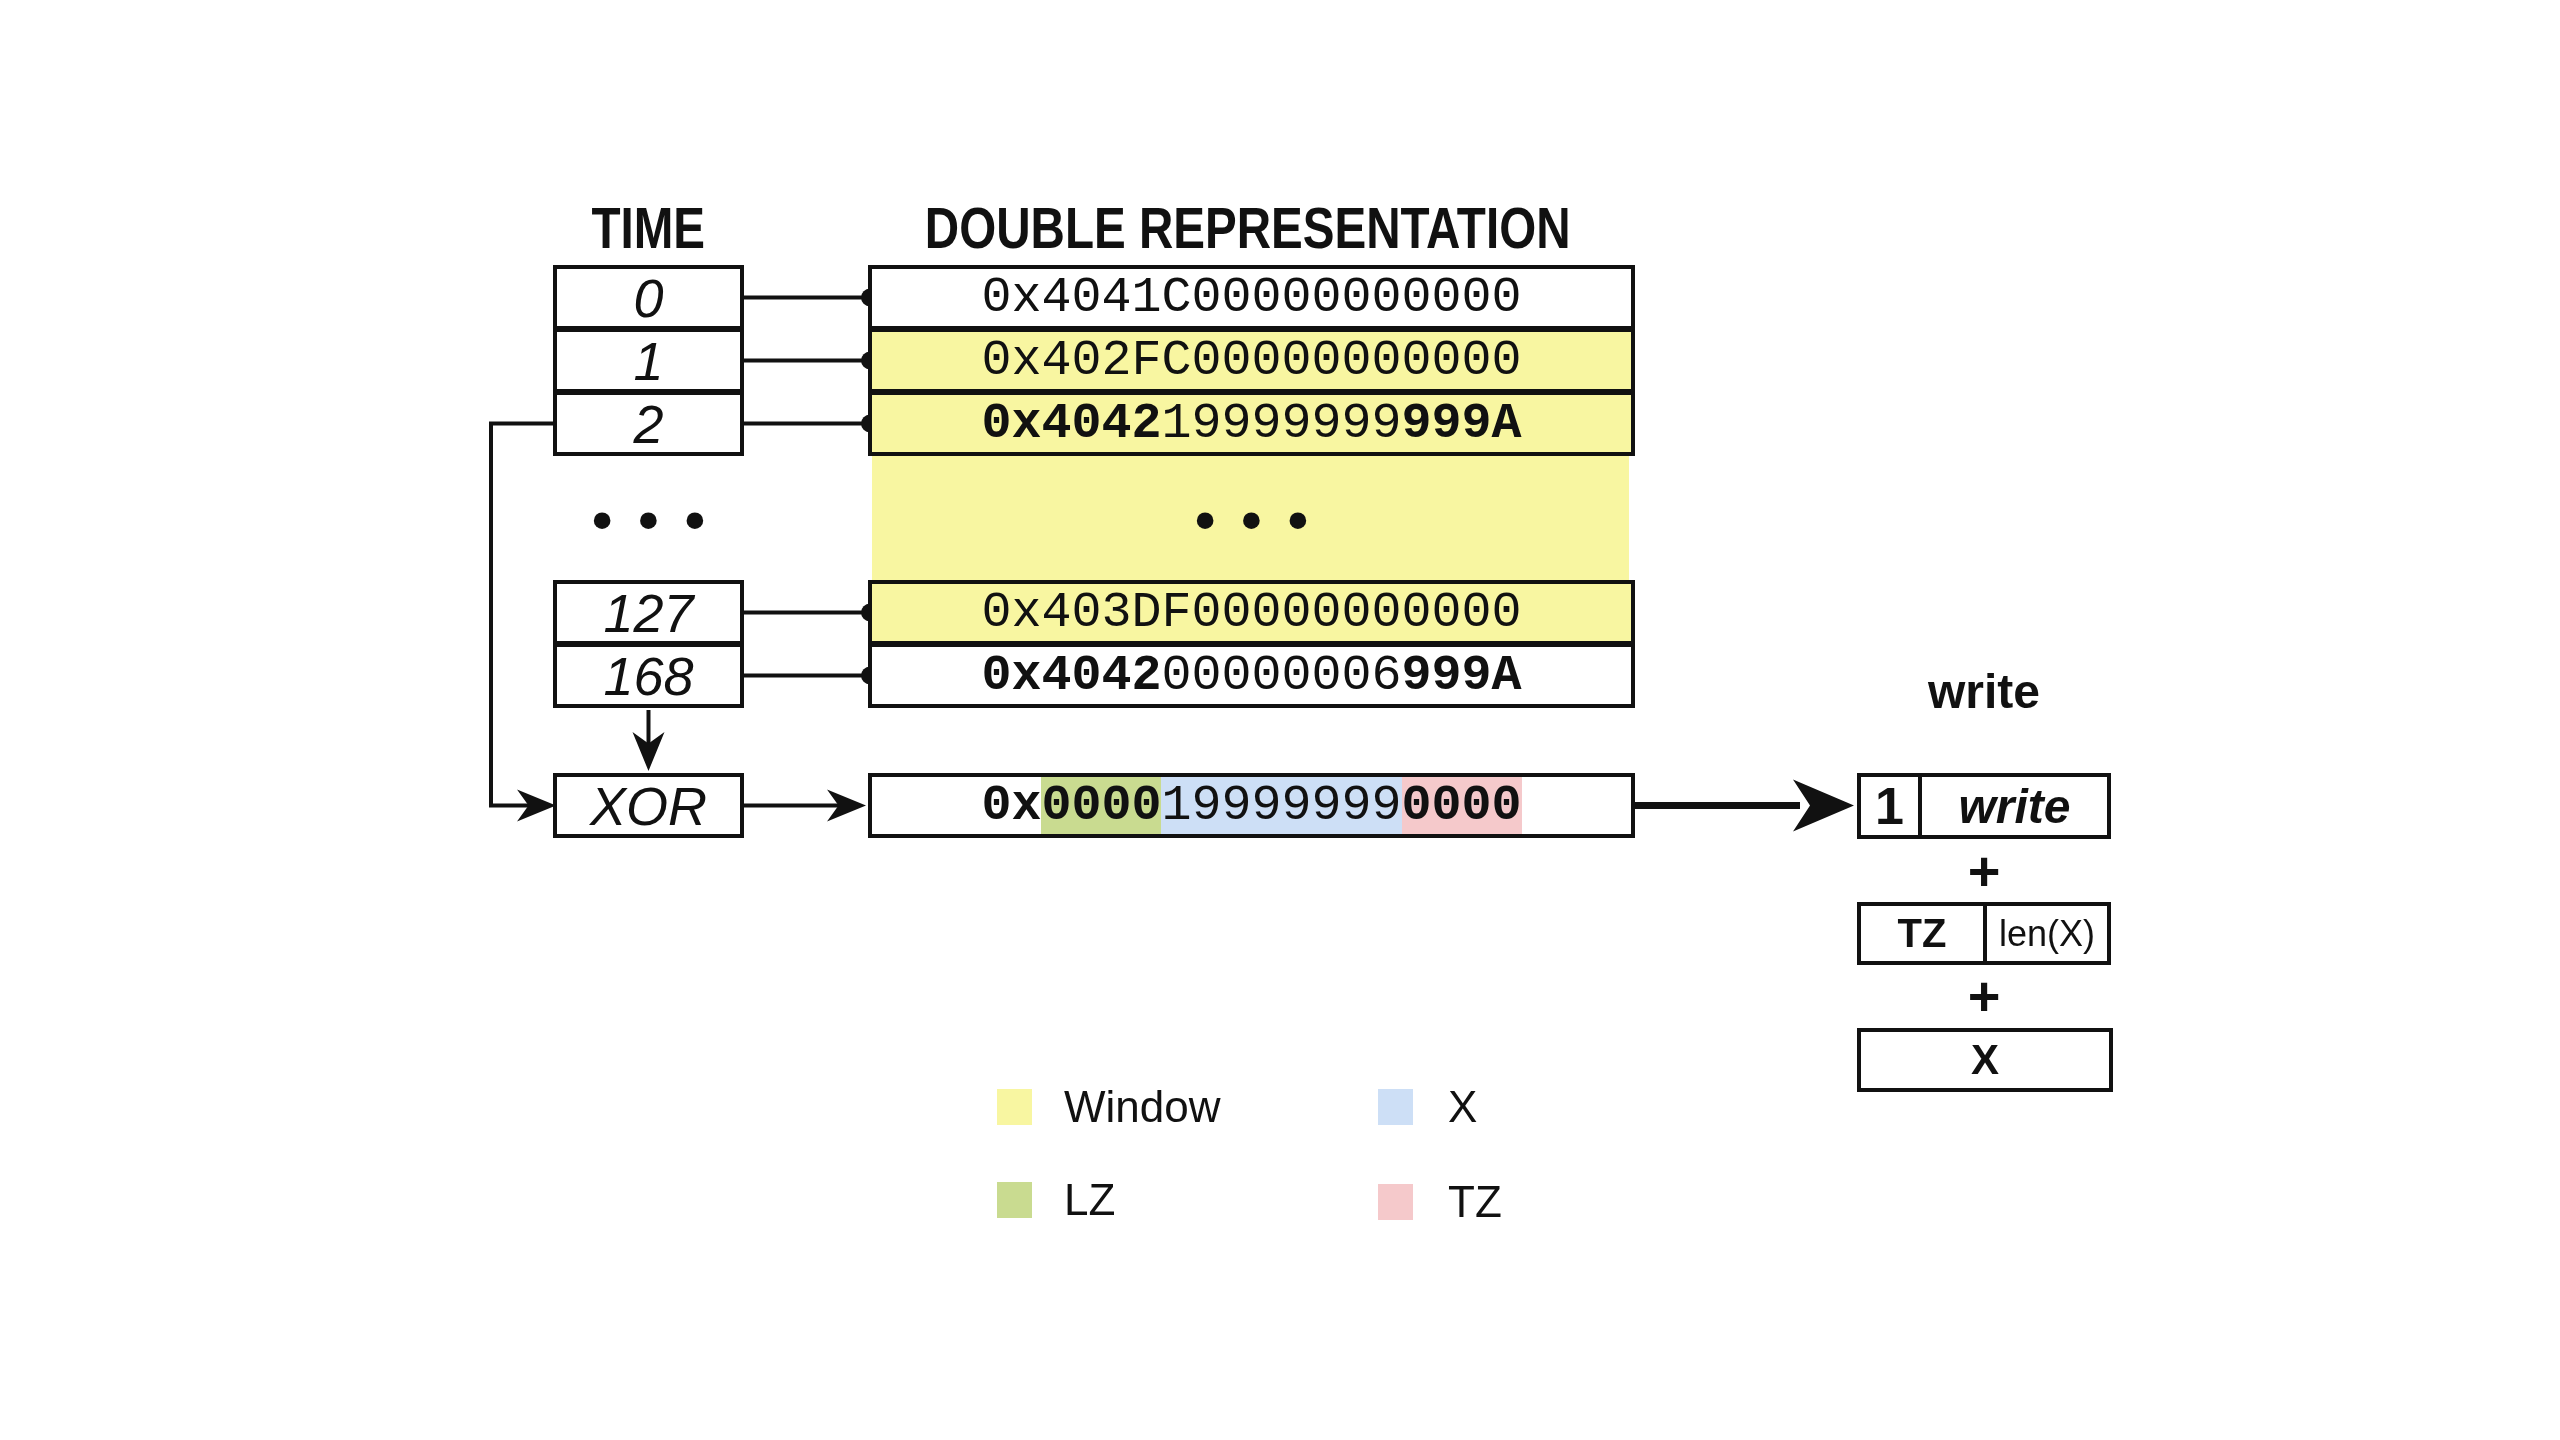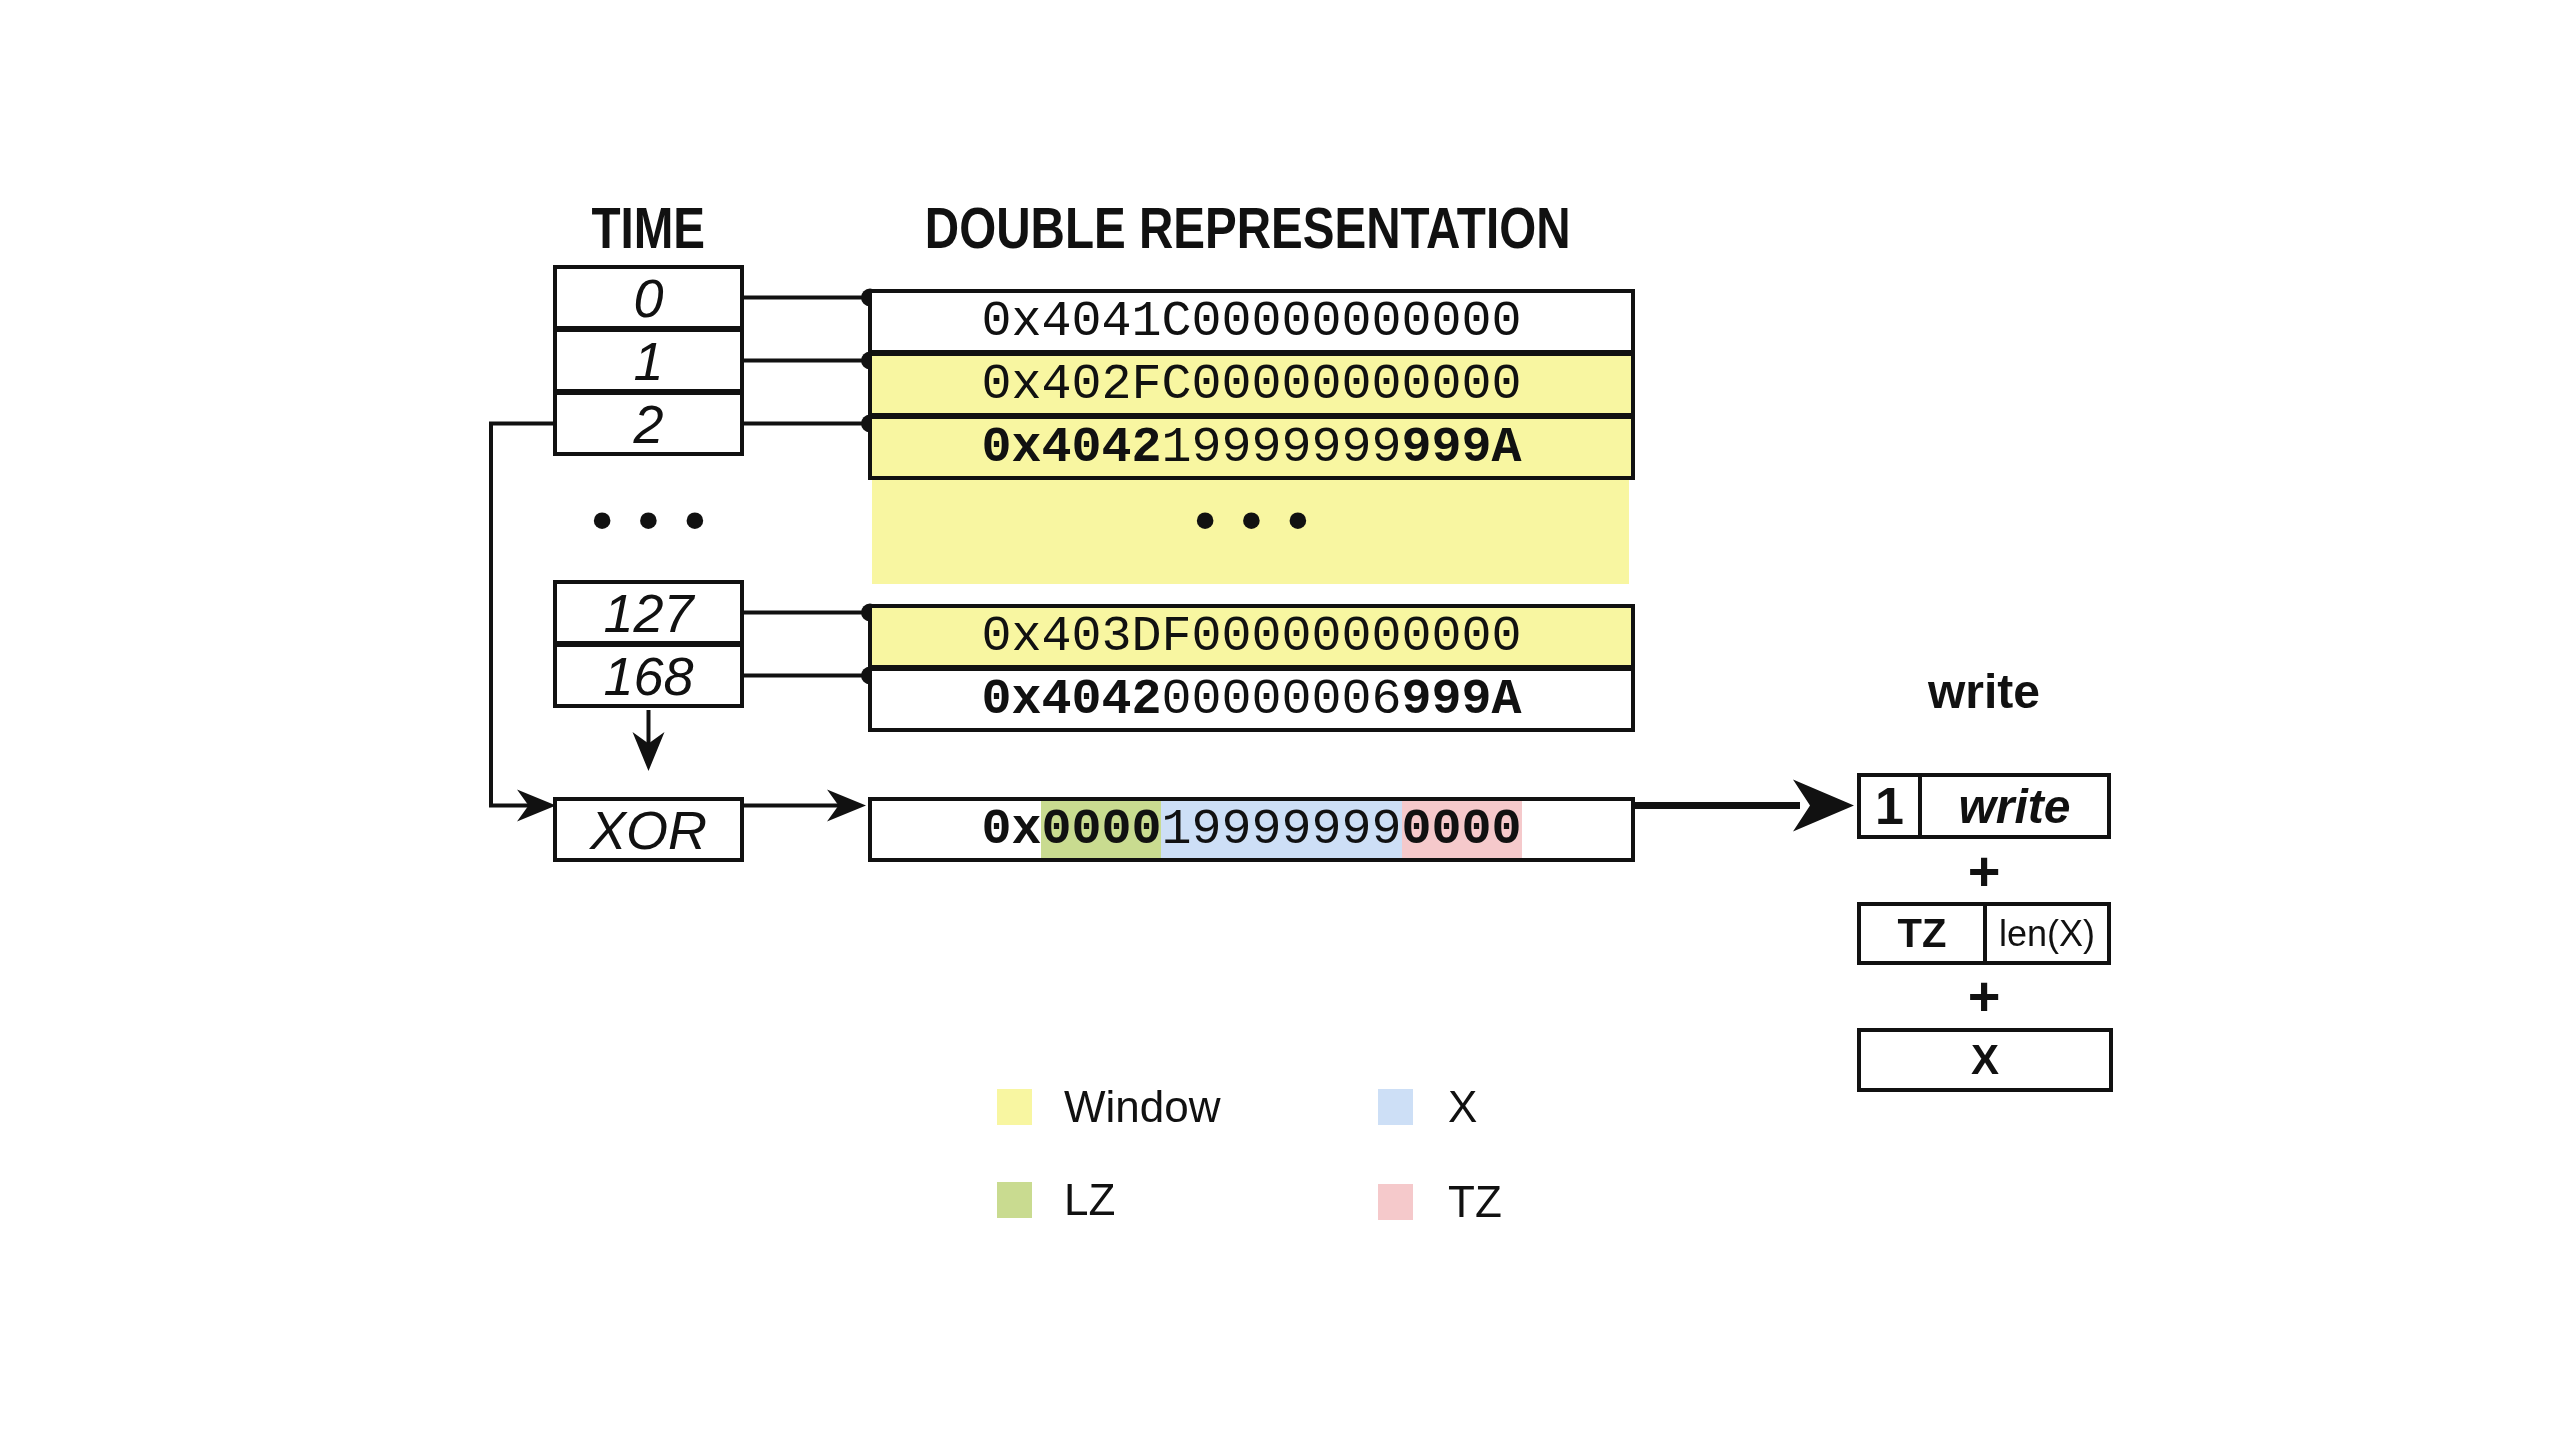--- a/index.html
+++ b/index.html
@@ -17,21 +17,21 @@
 
   .cellbox{border:4px solid var(--c-line);background:#fff;display:flex;
            align-items:center;justify-content:center;}
   .bg-window{background:var(--c-window);}
   .bg-lz{background:var(--c-lz);}
   .bg-x{background:var(--c-x);}
   .bg-tz{background:var(--c-tz);}
 
   .timelabel{font-style:italic;font-size:54px;font-weight:400;}
   .hexrow{display:flex;justify-content:center;align-items:stretch;
-          font-family:"Liberation Mono",monospace;font-size:50px;padding:0;margin-top:24px;}
+          font-family:"Liberation Mono",monospace;font-size:50px;padding:0;}
   .hexrow .seg{display:flex;align-items:center;white-space:pre;}
   .hexrow .b{font-weight:bold;}
   .midfill{background:var(--c-window);}
   .dots{font-size:58px;letter-spacing:26px;padding-left:26px;text-align:center;
         color:var(--c-line);font-weight:bold;}
 
   .wtitle{font-weight:bold;font-size:48px;text-align:center;line-height:62px;}
   .wplus{font-weight:bold;font-size:56px;text-align:center;line-height:60px;}
   .wbox{border:4px solid var(--c-line);background:#fff;display:flex;align-items:stretch;}
   .wcell{display:flex;align-items:center;justify-content:center;}
@@ -112,21 +112,21 @@
   <div class="abs dots" style="left:868px;top:482px;width:767px;height:76px;line-height:76px;">•••</div>
   <div class="abs cellbox hexrow bg-window" style="left:868px;top:580px;width:767px;height:65px;">
       <span class="seg">0x403DF00000000000</span>
     </div>
   <div class="abs cellbox hexrow" style="left:868px;top:643px;width:767px;height:65px;">
       <span class="seg b">0x4042</span>
       <span class="seg">00000006</span>
       <span class="seg b">999A</span>
     </div>
 
-  <div class="abs cellbox" style="left:553px;top:773px;width:191px;height:65px;margin-top:24px;">
+  <div class="abs cellbox" style="left:553px;top:773px;width:191px;height:65px;">
       <span class="timelabel">XOR</span>
     </div>
   <div class="abs cellbox hexrow" style="left:868px;top:773px;width:767px;height:65px;">
       <span class="seg b">0x</span>
       <span class="seg b bg-lz">0000</span>
       <span class="seg bg-x">19999999</span>
       <span class="seg b bg-tz">0000</span>
     </div>
 
   <div class="abs wtitle" style="left:1857px;top:661px;width:254px;height:62px;">write</div>

